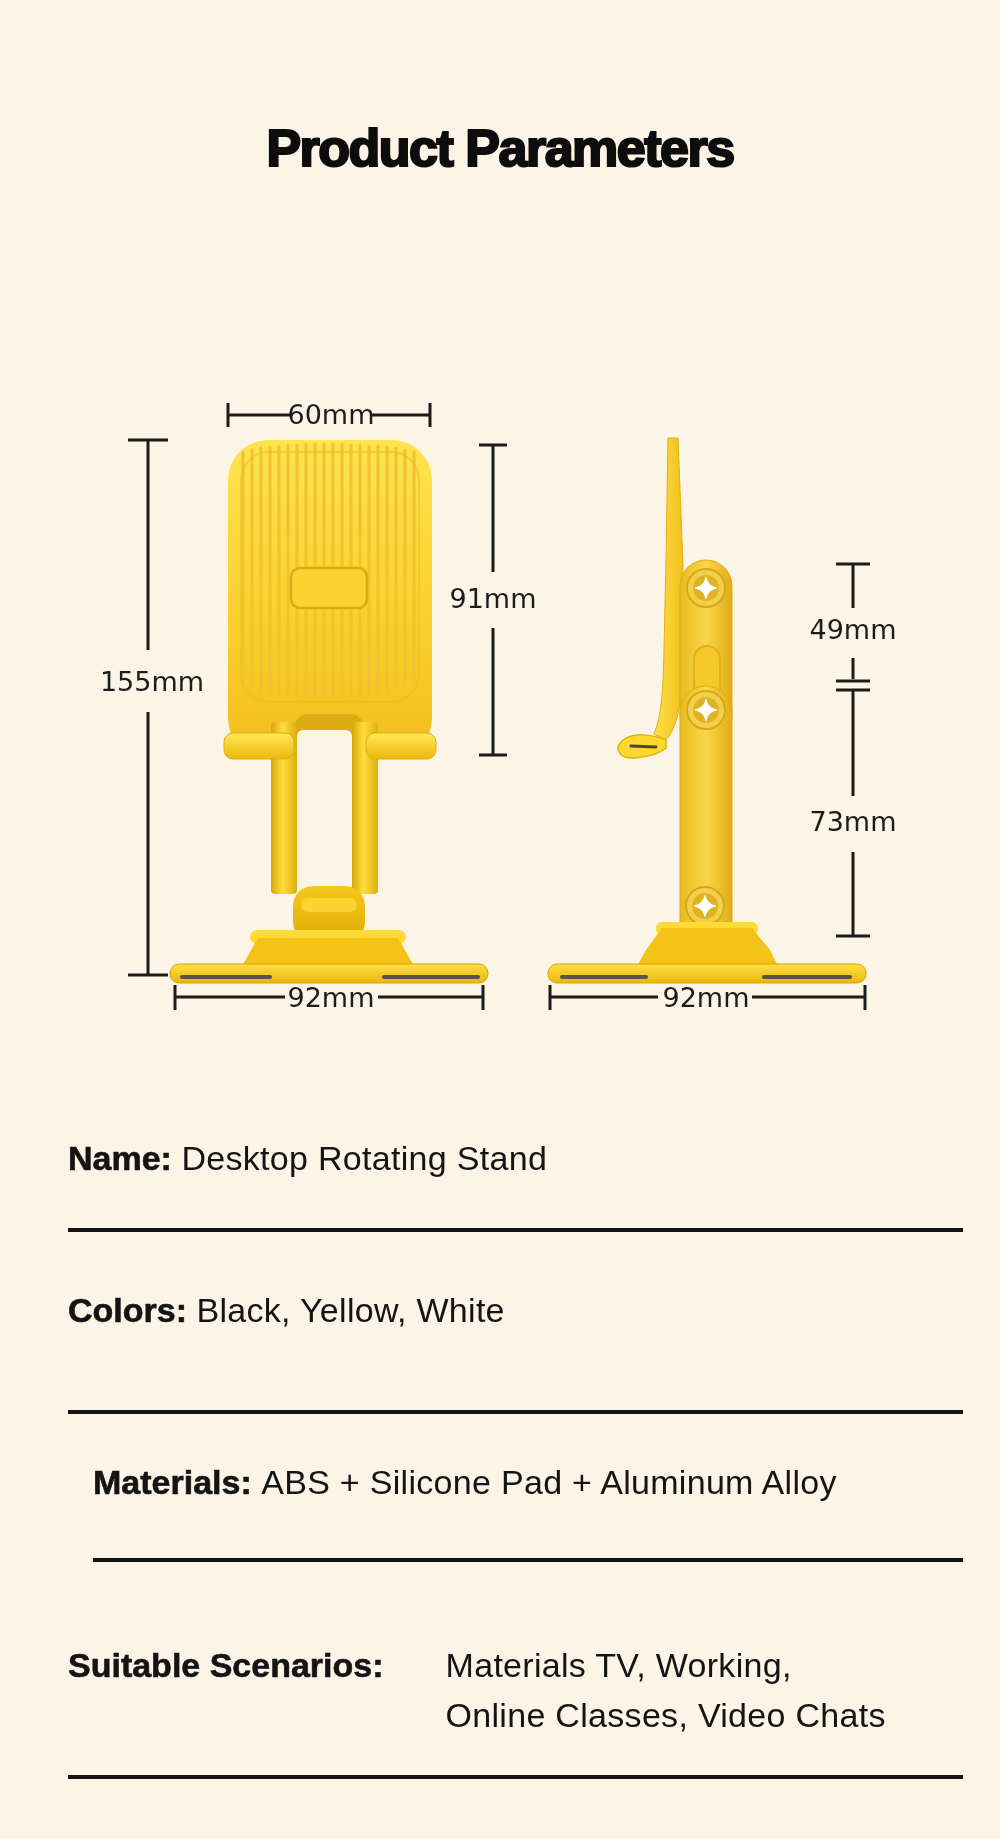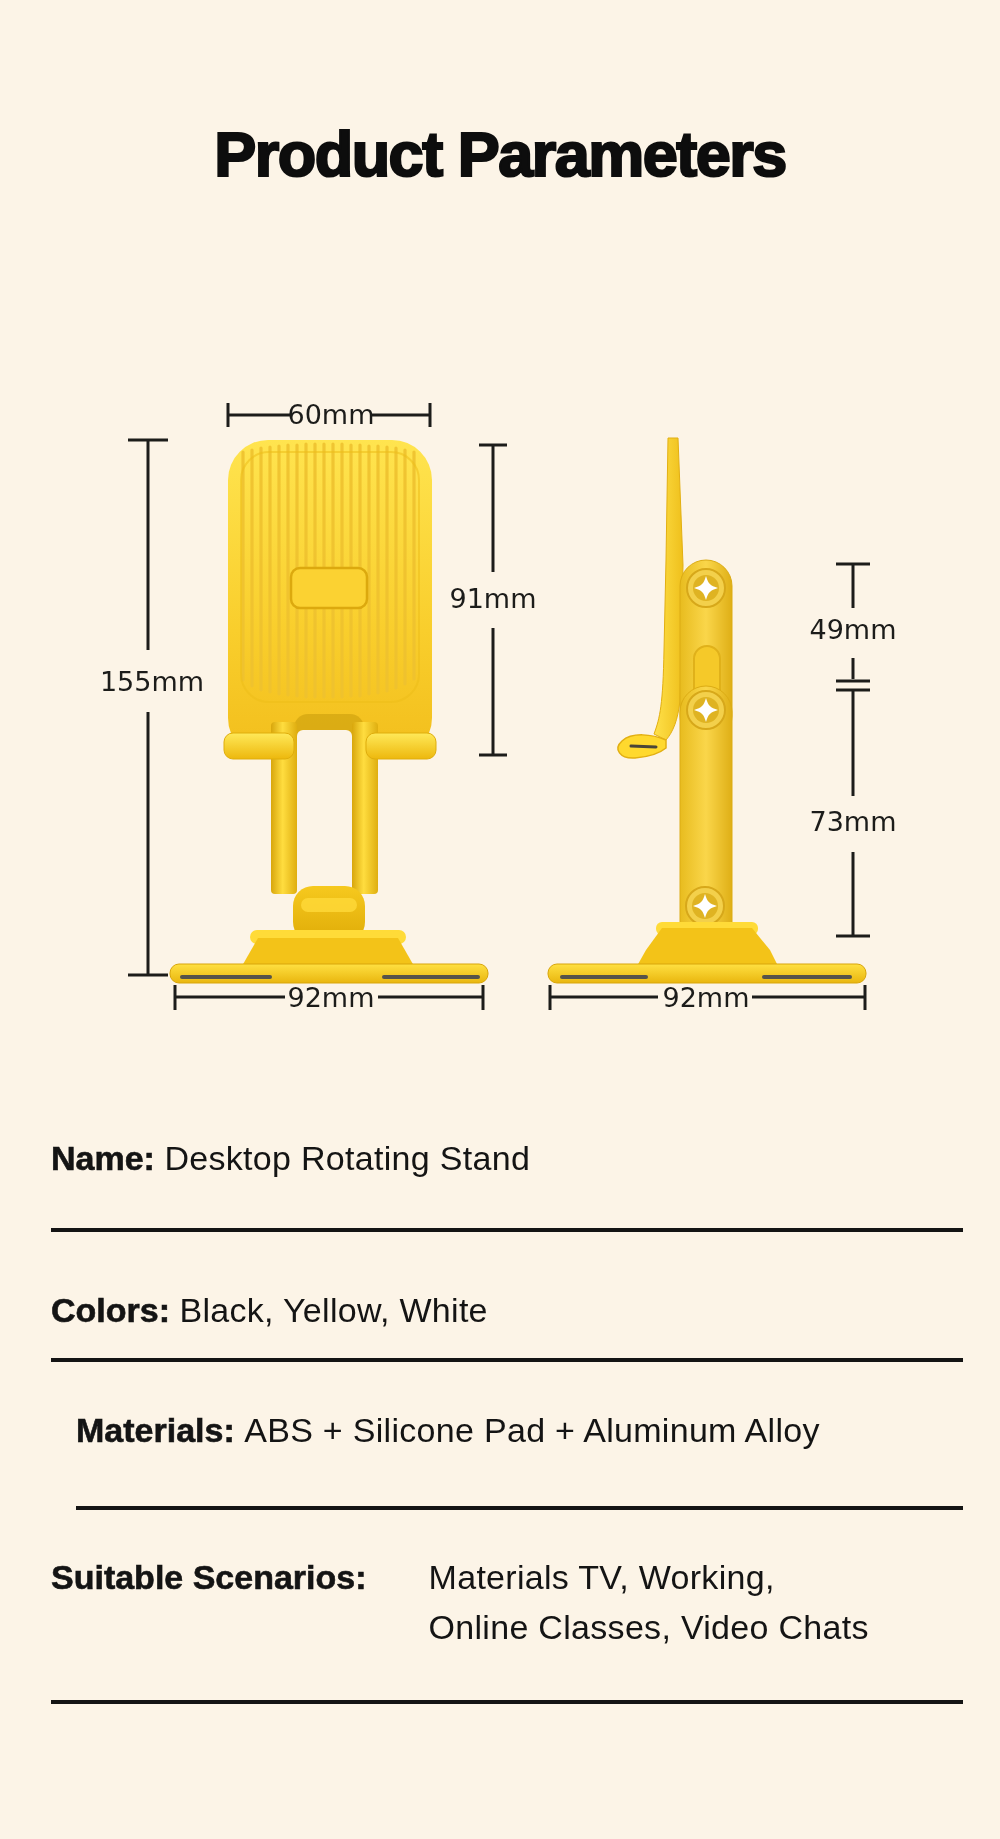--- a/index.html
+++ b/index.html
@@ -7,43 +7,43 @@
     position:relative;
     width:1000px;height:1839px;
     background:#FCF4E7;
     overflow:hidden;
     font-family:"Liberation Sans", sans-serif;
     color:#141414;
   }
   .title{
     position:absolute;top:118px;left:0;right:0;
     text-align:center;
-    font-size:63px;font-weight:bold;
+    font-size:52px;font-weight:bold;
     letter-spacing:-1.5px;
     color:#0d0d0d;
     -webkit-text-stroke:2.2px #0d0d0d;
   }
   .diagram{
     position:absolute;top:340px;left:0;
     width:1000px;height:700px;
   }
   .dimline{stroke:#1c1c1a;stroke-width:3;}
   .dimtext{
     font-family:"DejaVu Sans", sans-serif;
     font-size:27px;fill:#1c1c1a;text-anchor:middle;
   }
   .specs{
-    position:absolute;left:51px;right:37px;top:1098px;
+    position:absolute;left:68px;right:37px;top:1098px;
     font-size:34px;line-height:40px;
   }
   .spec-row{border-bottom:4px solid #141414;}
   .row-name{padding:40px 0 50px;}
-  .row-colors{padding:58px 0 28px;}
+  .row-colors{padding:58px 0 80px;}
   .row-materials{padding:48px 0 56px;margin-left:25px;}
-  .row-scenarios{padding:42px 0 48px;display:flex;line-height:50px;}
+  .row-scenarios{padding:42px 0 35px;display:flex;line-height:50px;margin-top:36px;}
   .spec-label{font-weight:bold;-webkit-text-stroke:0.6px #141414;}
   .spec-value{letter-spacing:0.3px;}
   .scen-values{margin-left:62px;}
 </style>
 </head>
 <body>
 
 <div class="page">
 
   <div class="title">Product Parameters</div>

